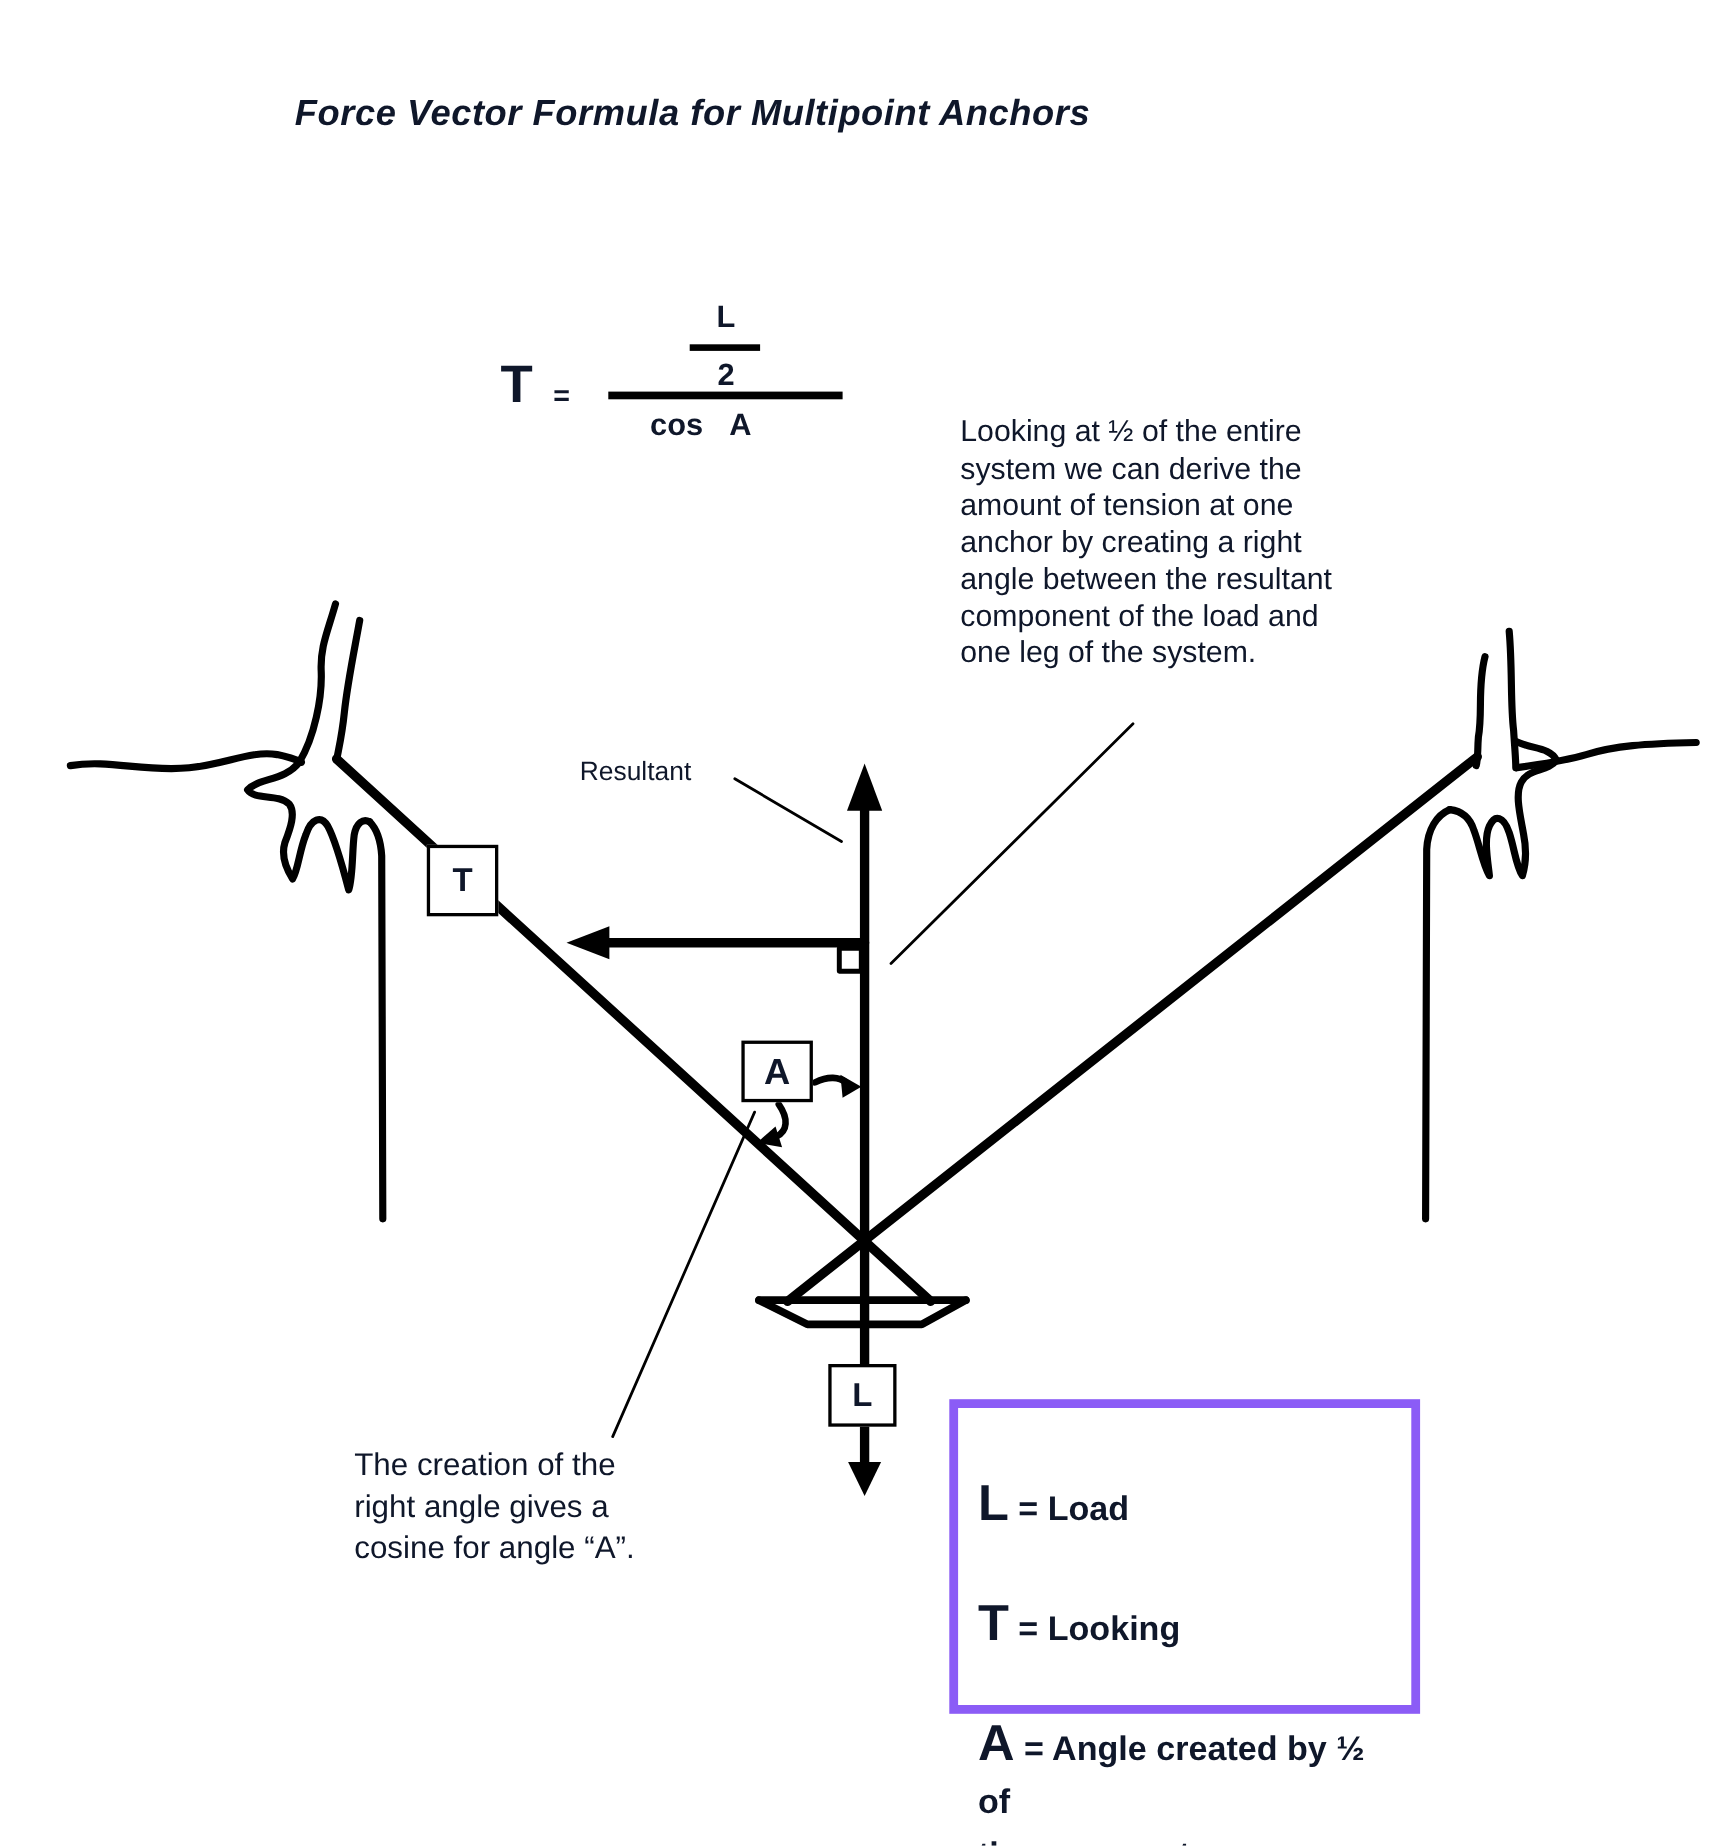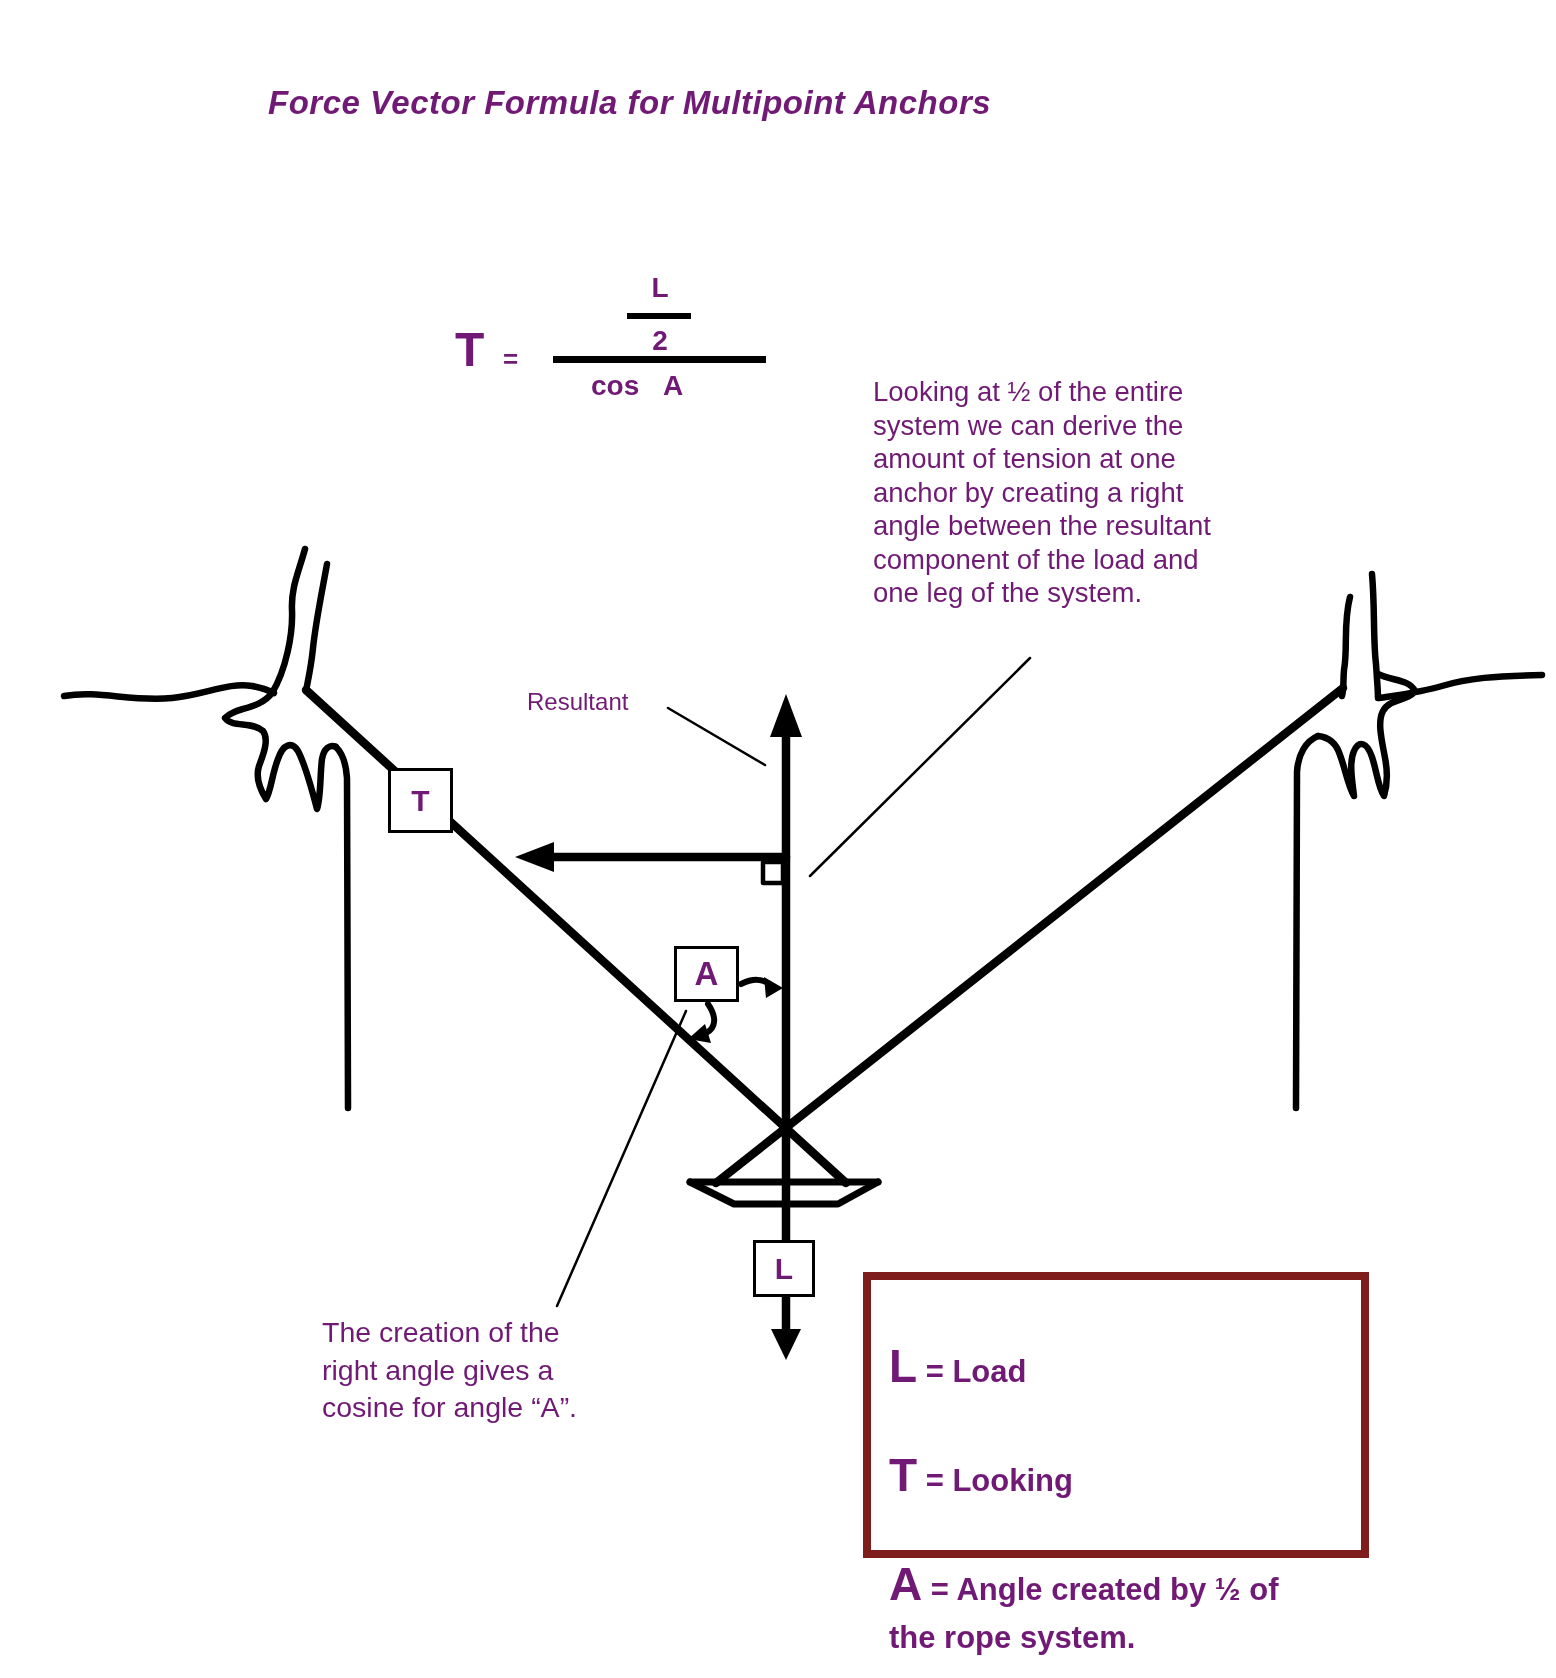--- a/index.html
+++ b/index.html
@@ -1,21 +1,21 @@
 <!DOCTYPE html>
 <html><head>
 <meta charset="utf-8">
 <style>
   html,body{margin:0;padding:0;background:#ffffff;}
   #page{
     position:relative;
     width:1556px;height:1678px;
     background:#ffffff;
     font-family:"Liberation Sans", sans-serif;
-    color:#701a75;
+    color:#0f172a;
     overflow:hidden;
   }
   .abs{position:absolute;}
   #title{
     left:268px;top:84px;
     font-size:33px;font-weight:bold;font-style:italic;
     white-space:nowrap;letter-spacing:0.5px;
   }
   
   .f-t{left:455px;top:322px;font-size:48px;font-weight:bold;}
@@ -44,22 +44,22 @@
     border:3px solid #000;background:#fff;
     display:flex;align-items:center;justify-content:center;
     font-weight:bold;
   }
   #t-box{left:388px;top:768px;width:65px;height:65px;font-size:30px;}
   #a-box{left:674px;top:946px;width:65px;height:56px;font-size:33px;}
   #l-box{left:753px;top:1240px;width:62px;height:57px;font-size:30px;}
   
   #legend-box{
     box-sizing:border-box;
-    left:863px;top:1272px;width:506px;height:286px;
-    border:8px solid #7f1d1d;background:#fff;
+    left:863px;top:1272px;width:428px;height:286px;
+    border:8px solid #8b5cf6;background:#fff;
     padding:14px 14px 0 18px;
   }
   .legend-entry{font-size:31px;font-weight:bold;line-height:48px;margin-bottom:7px;white-space:pre-line;}
   .legend-symbol{font-size:46px;font-weight:bold;line-height:48px;}
   svg{position:absolute;left:0;top:0;}
 </style>
 </head>
 <body>
 
 <div id="page">

